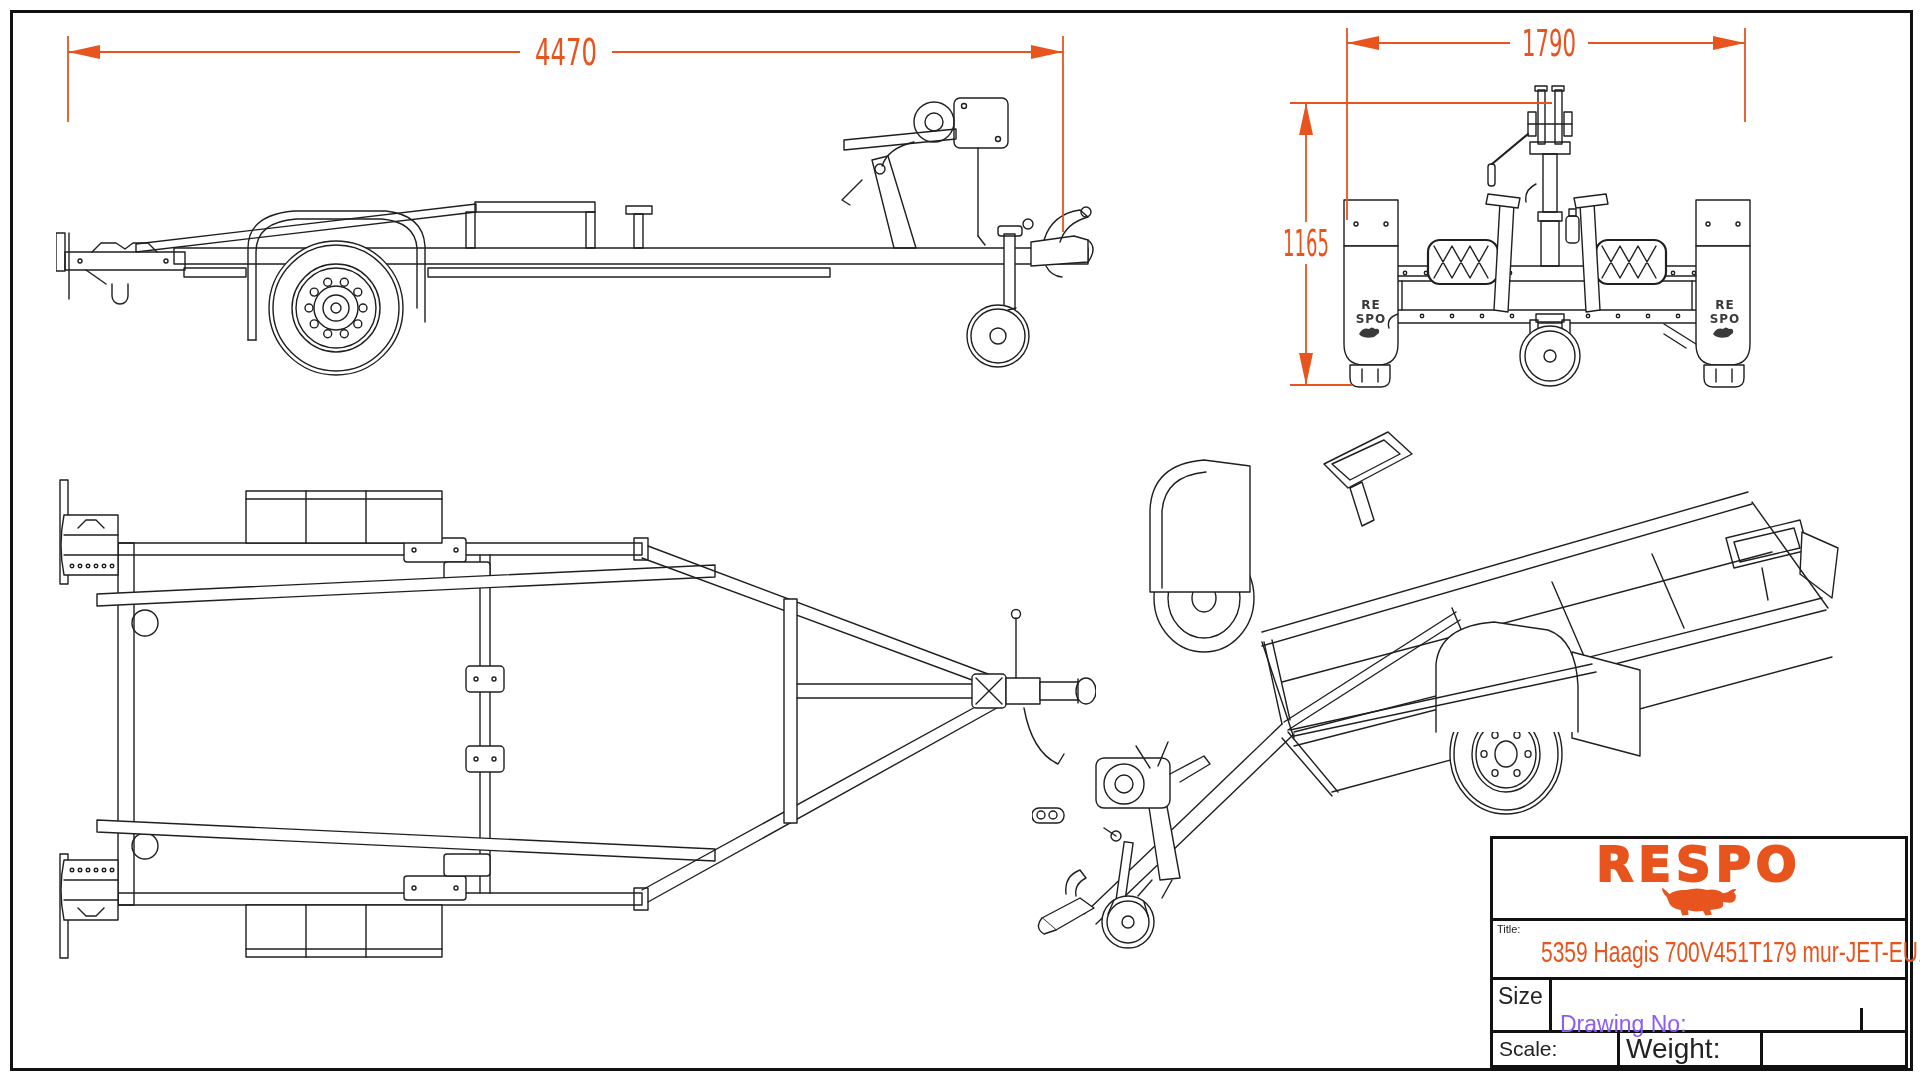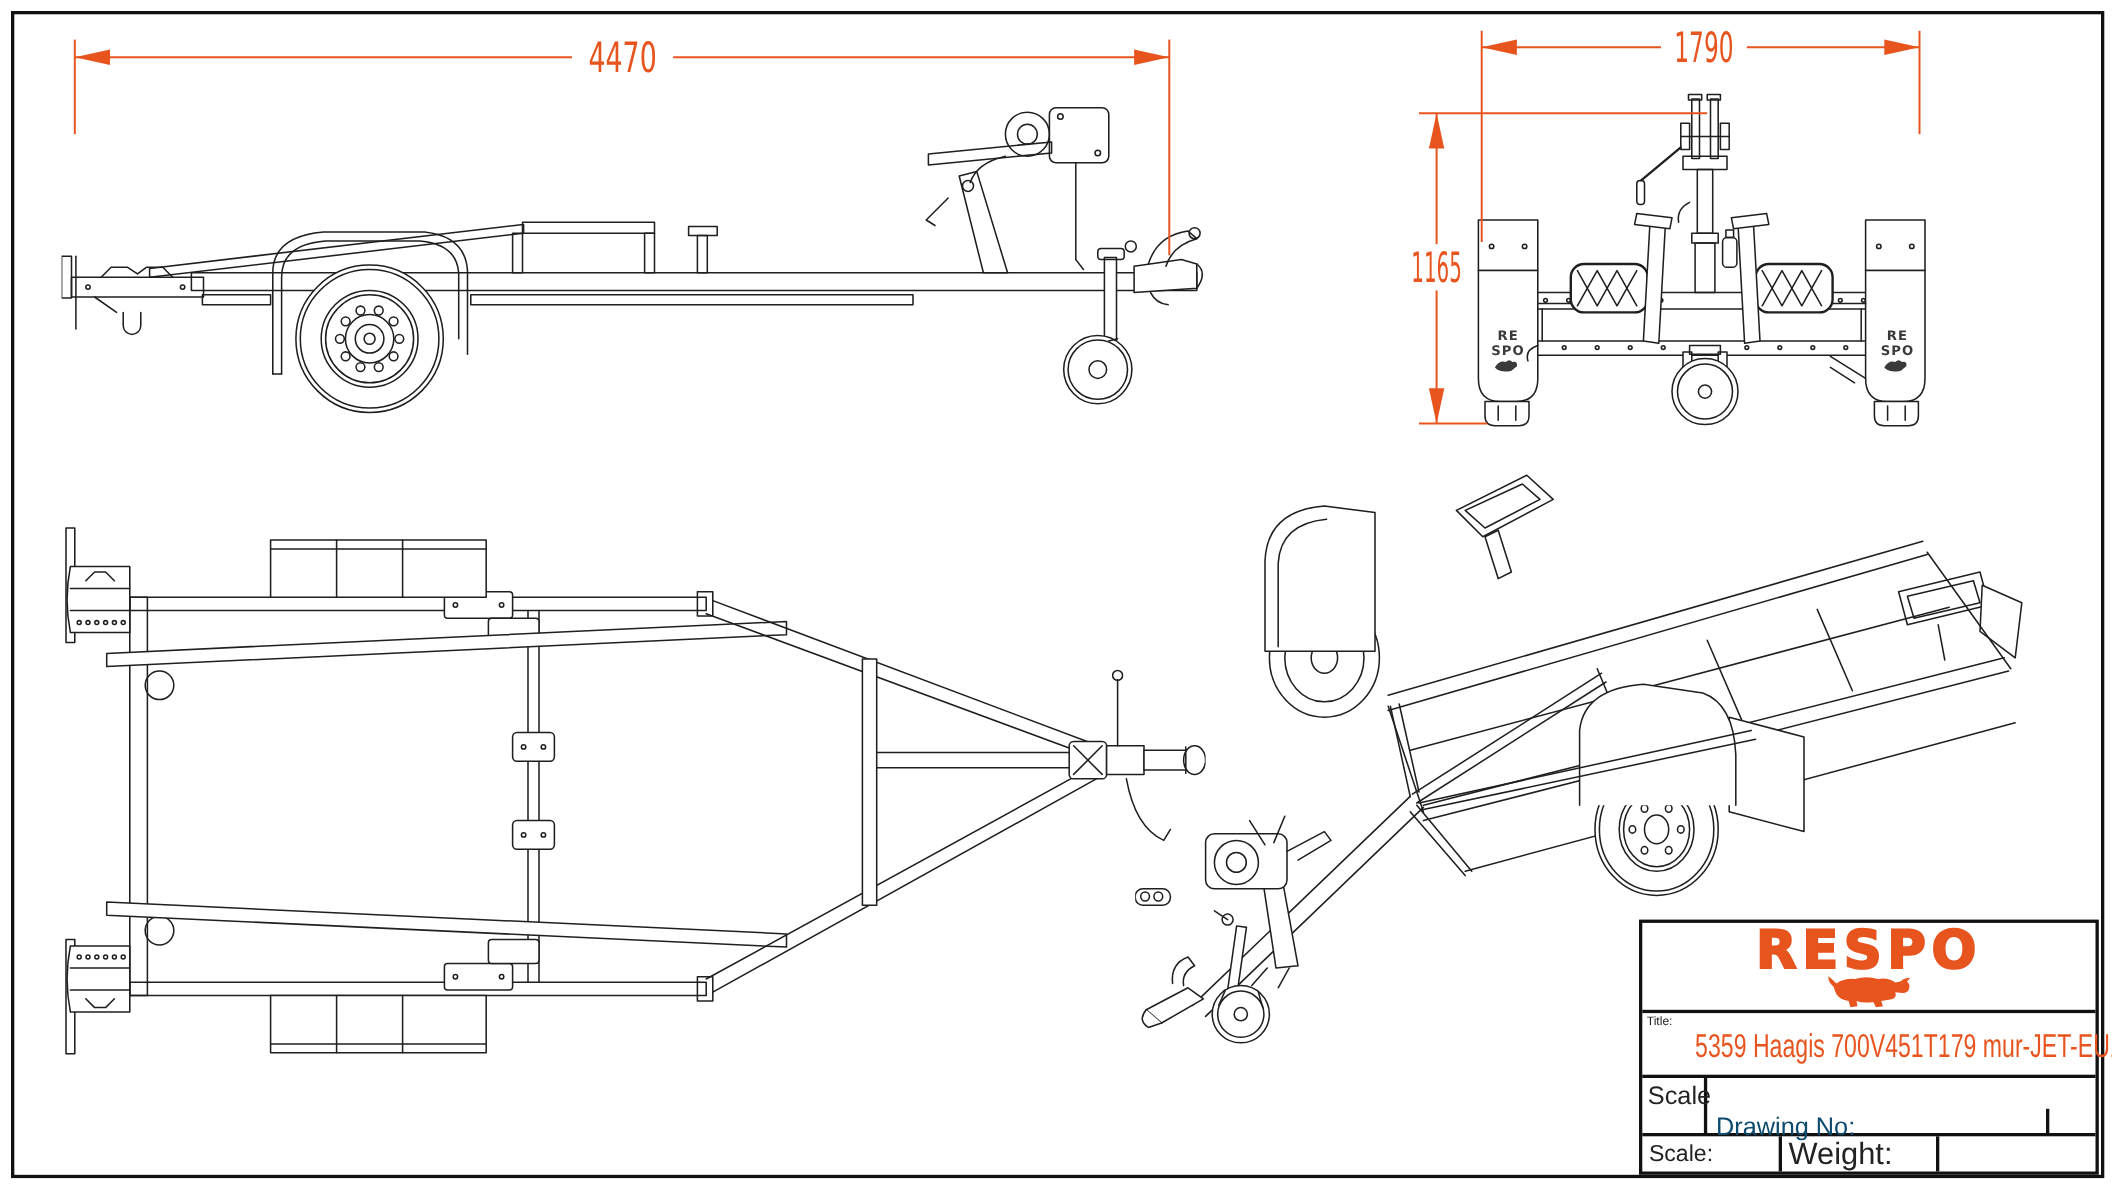--- a/index.html
+++ b/index.html
@@ -22,21 +22,21 @@
   .tb-logo{height:83px;border-bottom:3px solid #111;display:flex;flex-direction:column;
            align-items:center;justify-content:flex-end;padding-top:2px;}
   .logo-text{font-family:"DejaVu Sans",sans-serif;font-weight:bold;font-size:48px;line-height:44px;
              color:#E7541E;letter-spacing:5px;-webkit-text-stroke:2px #E7541E;}
   .tb-title{height:60px;border-bottom:3px solid #111;position:relative;}
   .title-label{position:absolute;left:4px;top:2px;font-size:11px;color:#222;}
   .title-text{position:absolute;left:48px;top:14px;font-size:30px;color:#E7541E;
               white-space:nowrap;transform:scaleX(0.70);transform-origin:left center;}
   .tb-row3{height:50px;border-bottom:3px solid #111;display:flex;}
   .cell-size{width:46px;border-right:3px solid #111;font-size:23px;color:#222;padding:3px 5px;}
-  .cell-drawing{flex:1;border-right:3px solid #111;font-size:23px;color:#0c4a6e;padding:3px 8px;margin-top:28px;}
+  .cell-drawing{flex:1;border-right:3px solid #111;font-size:23px;color:#8b5cf6;padding:3px 8px;margin-top:28px;}
   .cell-spare3{width:42px;}
   .tb-row4{flex:1;display:flex;}
   .cell-scale{width:112px;border-right:3px solid #111;font-size:21px;color:#222;
               padding:0 6px;display:flex;align-items:center;text-align:center;}
   .cell-weight{width:128px;border-right:3px solid #111;font-size:28px;color:#222;
                padding:0 6px;display:flex;align-items:center;}
   .cell-blank4{flex:1;}
   .cell-val{margin-left:6px;font-size:20px;color:#222;}
 </style>
 </head>
@@ -464,21 +464,21 @@
           Q44,33 36,30 L37,36 L29,37 L27,30 Q16,28 13,22 Q11,18 10,14 Z"></path>
         <path fill="#E7541E" d="M84,10 Q90,3 97,4 Q93,9 88,12 Z"></path>
       </svg>
     </div>
     <div class="tb-title">
       <span class="title-label">Title:</span>
       <span class="title-text">5359 Haagis 700V451T179 mur-JET-EU1-</span>
     </div>
     <div class="tb-row3">
       <div class="cell-size">
-        <span>Scale</span>
+        <span>Size</span>
         <span class="cell-val"></span>
       </div>
       <div class="cell-drawing">
         <span>Drawing No:</span>
         <span class="cell-val"></span>
       </div>
       <div class="cell-spare3"></div>
     </div>
     <div class="tb-row4">
       <div class="cell-scale">

